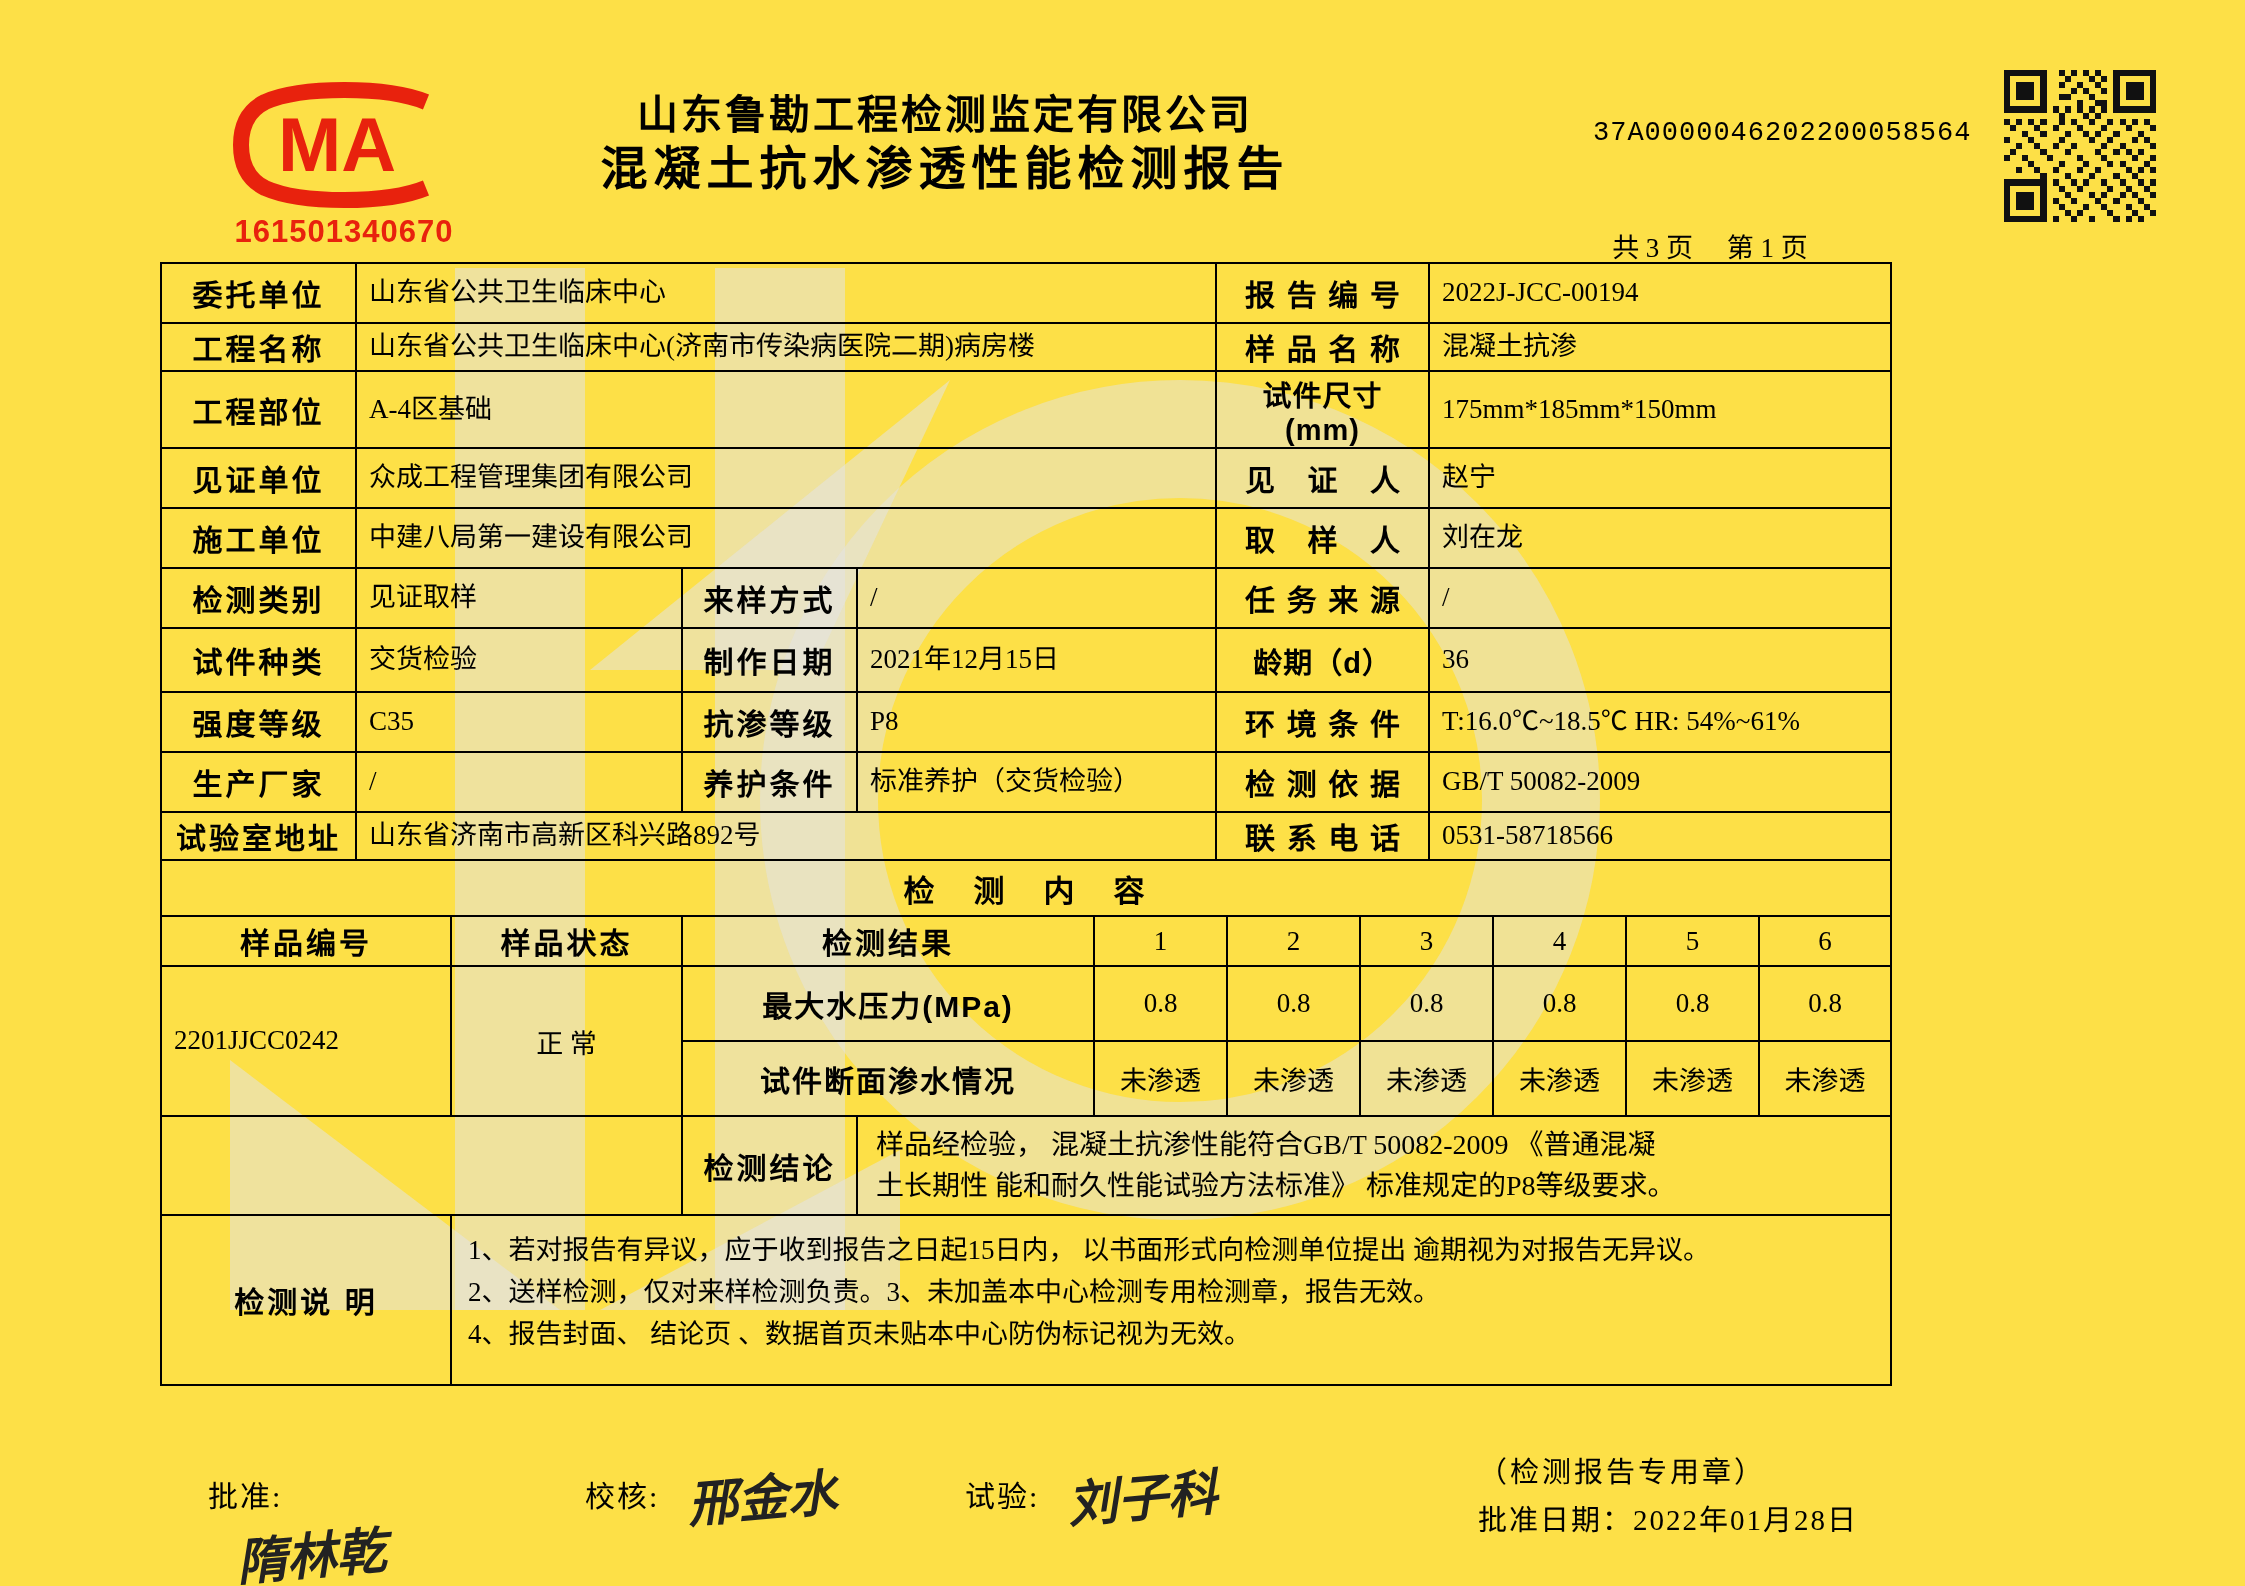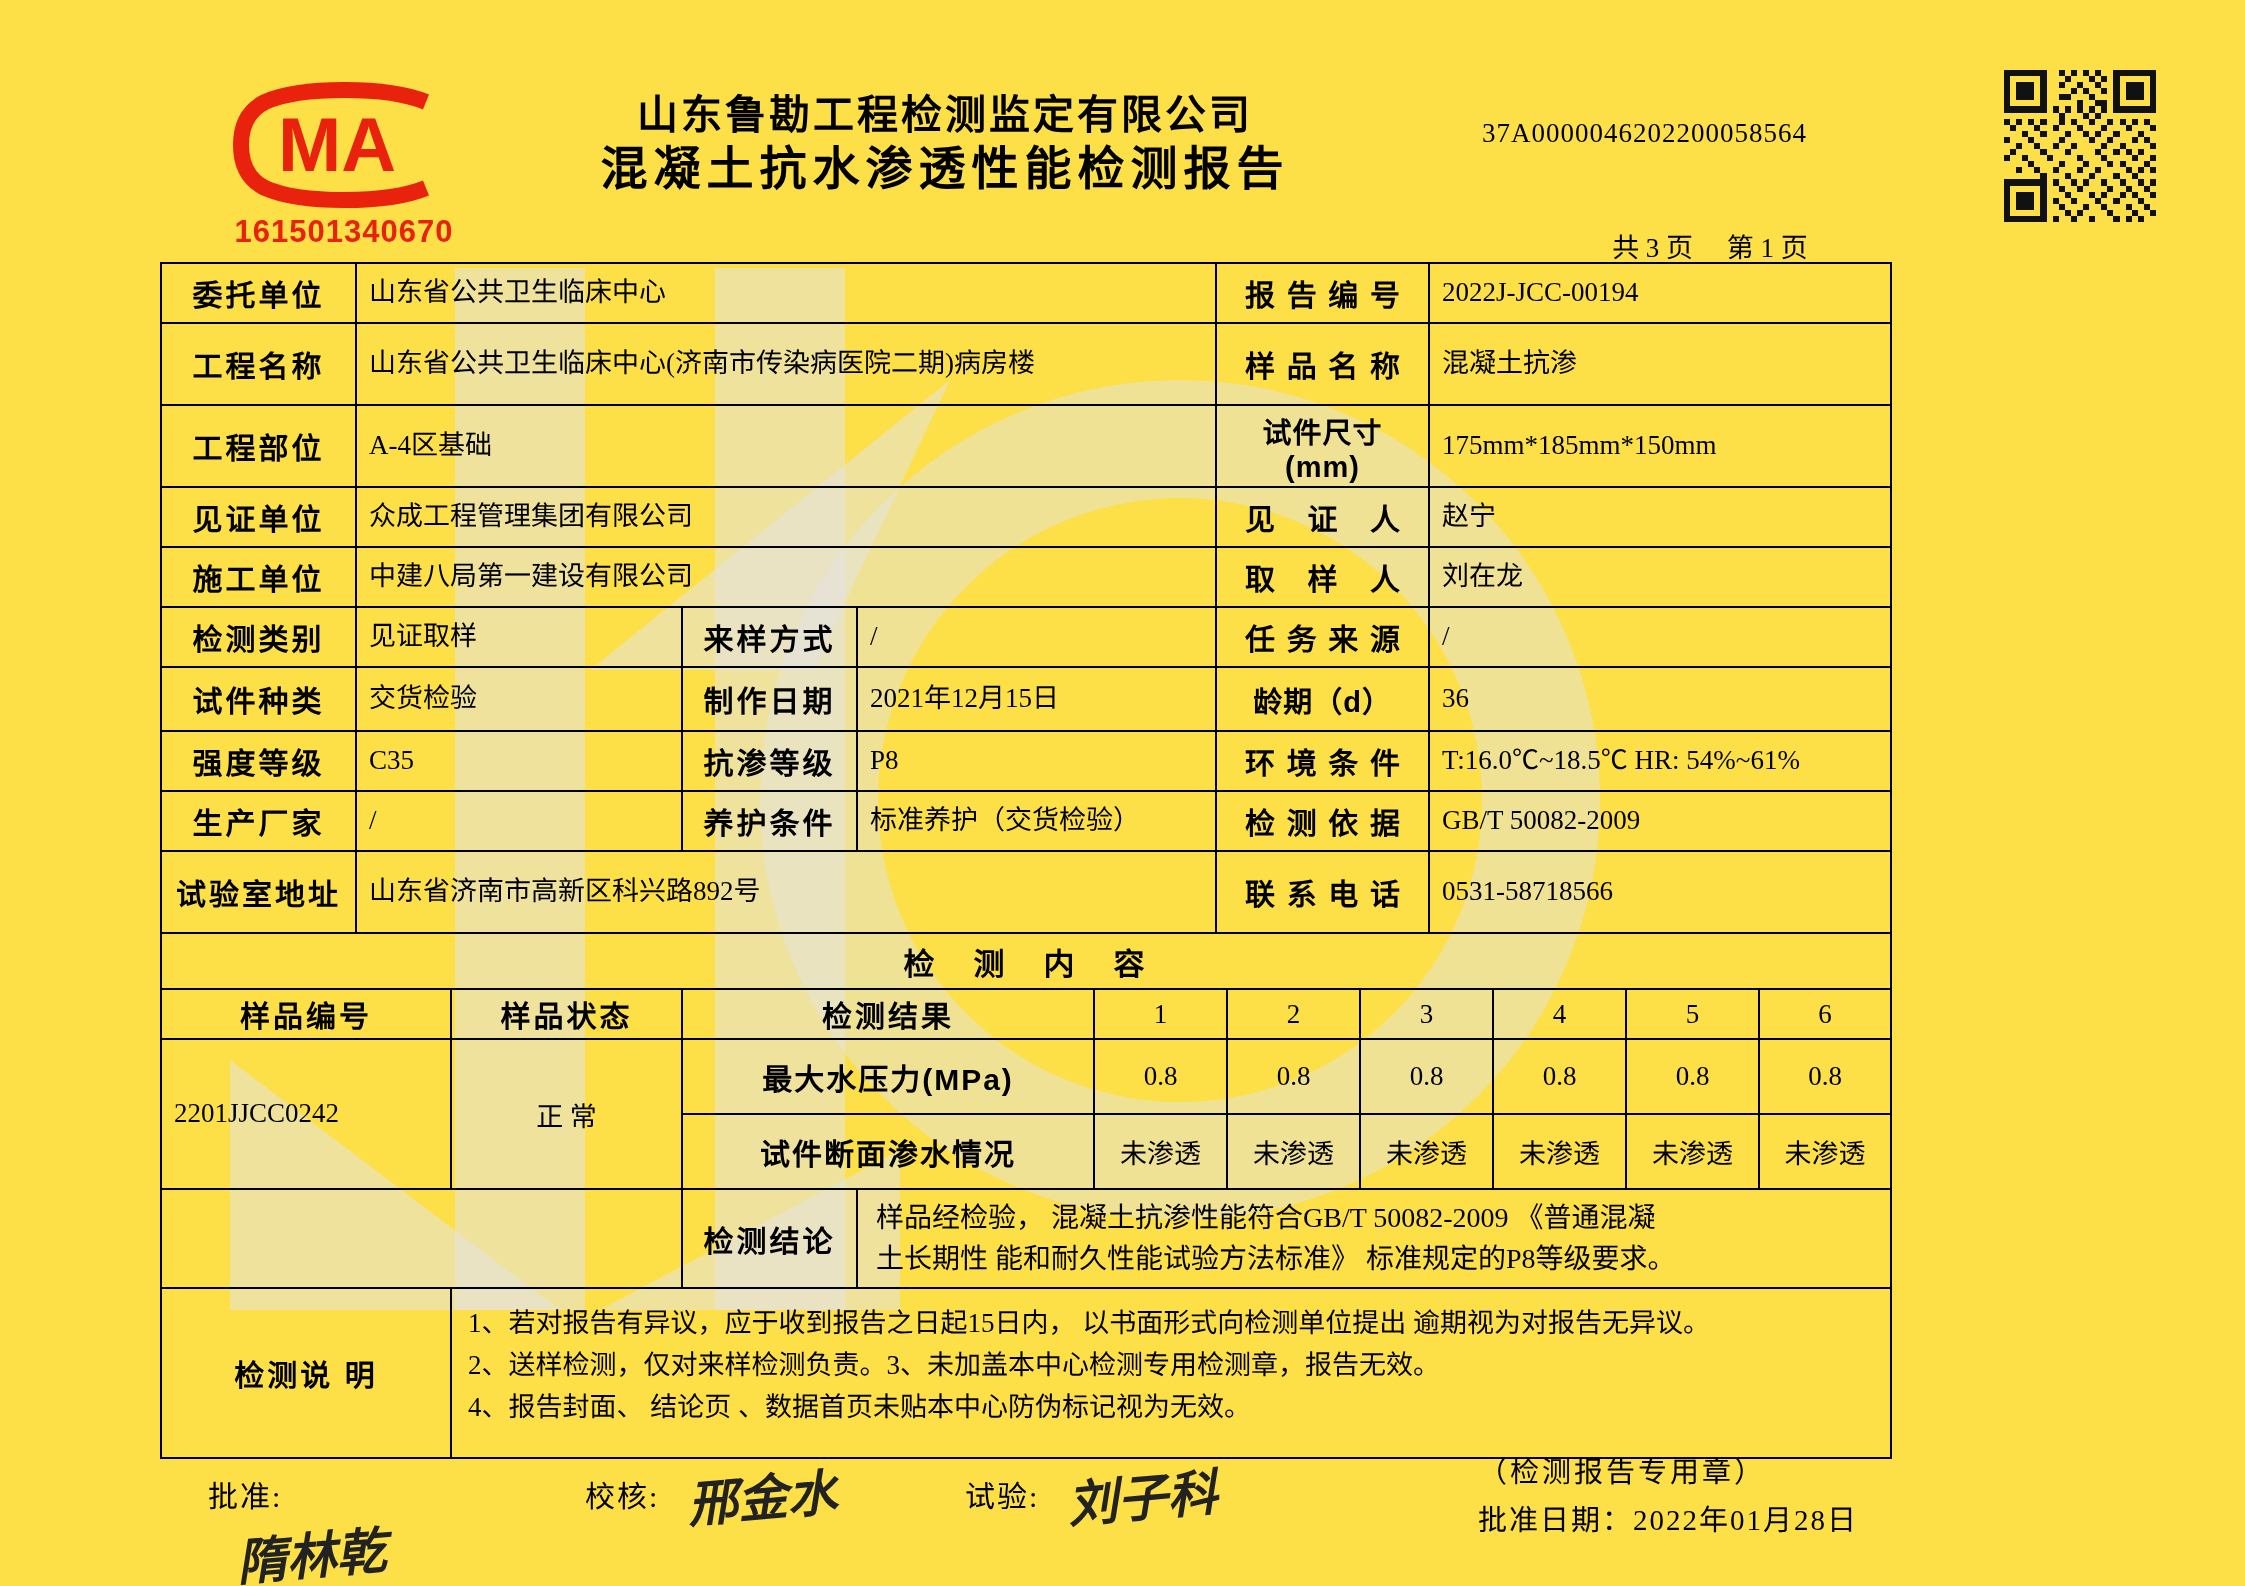--- a/index.html
+++ b/index.html
@@ -12,31 +12,31 @@
             border:118px solid #e4e4e4;opacity:.5;box-sizing:border-box;}
   .wm .tri{position:absolute;background:#e4e4e4;opacity:.55;}
   
   .content{position:absolute;inset:0;z-index:1;}
   .cma{position:absolute;left:228px;top:82px;width:232px;text-align:center;}
   .cma-num{margin-top:2px;font-weight:bold;font-size:31px;letter-spacing:1px;color:#e8220d;
            font-family:"Liberation Sans",sans-serif;}
   .titles{position:absolute;left:430px;top:90px;width:1030px;text-align:center;}
   .company{font-size:41px;font-weight:bold;letter-spacing:3px;line-height:50px;}
   .rtitle{font-size:47px;font-weight:bold;letter-spacing:6px;line-height:58px;}
-  .serial{position:absolute;left:1482px;top:118px;font-size:27px;letter-spacing:1px;
-          font-family:Liberation Serif, serif;}
+  .serial{position:absolute;left:1593px;top:118px;font-size:27px;letter-spacing:1px;
+          font-family:Liberation Mono, monospace;}
   .qr{position:absolute;left:2004px;top:70px;width:152px;height:152px;}
   .pagination{position:absolute;left:1530px;top:226px;width:360px;font-size:27px;
               font-family:"Liberation Serif",serif;text-align:center;}
   
   .tablewrap{position:absolute;left:160px;top:262px;width:1730px;}
   table{border-collapse:collapse;table-layout:fixed;width:1730px;}
   td{border:2px solid #000;overflow:hidden;background:transparent;padding:0;}
   .results tr:first-child td{border-top:0;}
-  .h50{height:50px}.h55{height:55px}.h60{height:60px}.h63{height:82px}.h64{height:64px}
+  .h50{height:50px}.h55{height:55px}.h60{height:60px}.h63{height:48px}.h64{height:64px}
   .h75{height:75px}.h80{height:80px}.h170{height:170px}
   .lbl{font-weight:bold;font-size:30px;text-align:center;letter-spacing:3px;
        font-family:"Liberation Sans",sans-serif;}
   .lblr{font-weight:bold;font-size:30px;text-align:justify;text-align-last:justify;
         padding:0 28px;font-family:"Liberation Sans",sans-serif;}
   .lblc{font-weight:bold;font-size:29px;text-align:center;letter-spacing:1px;
         font-family:"Liberation Sans",sans-serif;}
   .pre{white-space:pre-line;}
   .val{font-size:27px;line-height:1.3;text-align:left;padding:4px 12px;
        font-family:"Liberation Serif",serif;}

